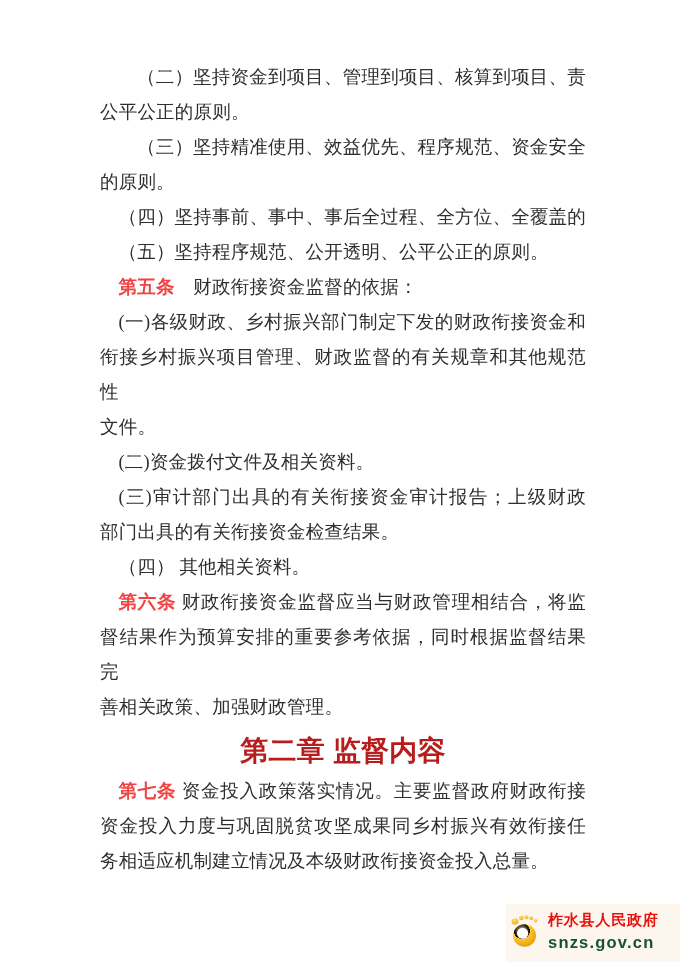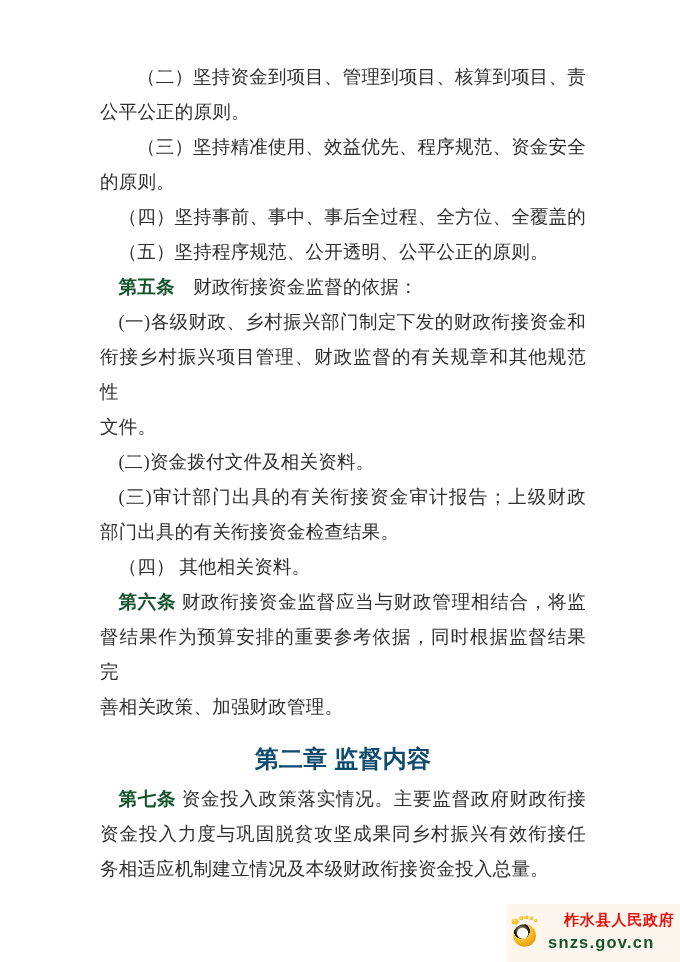--- a/index.html
+++ b/index.html
@@ -24,29 +24,29 @@
     white-space: nowrap;
     letter-spacing: 0.2px;
   }
   .just {
     white-space: normal;
     text-align: justify;
     text-align-last: justify;
   }
   .ind1 { padding-left: 18.5px; }
   .ind2 { padding-left: 37px; }
-  .line b { font-weight: 700; color: #14532d; }
+  .line b { font-weight: 700; color: #ef4444; }
   .chapter {
     text-align: center;
     text-align-last: center;
     font-family: "Liberation Sans", "DejaVu Sans", sans-serif;
     font-weight: 700;
-    font-size: 24px;
-    color: #0c4a6e;
-    margin: 16px 0 6px 0;
+    font-size: 28px;
+    color: #b91c1c;
+    margin: 8px 0 6px 0;
     white-space: nowrap;
   }
   .footer-mark {
     position: absolute;
     right: 0;
     bottom: 0;
     width: 174px;
     height: 58px;
   }
   .footer-inner {
@@ -133,18 +133,18 @@
           <ellipse cx="6" cy="10.5" rx="3.4" ry="3.1" fill="url(#footg2)"></ellipse>
           <circle cx="12.3" cy="7" r="2.2" fill="url(#footg2)"></circle>
           <circle cx="17.3" cy="6.2" r="2.0" fill="url(#footg2)"></circle>
           <circle cx="22.2" cy="7.2" r="1.9" fill="url(#footg2)"></circle>
           <circle cx="26.6" cy="9.8" r="1.8" fill="url(#footg2)"></circle>
           <ellipse cx="15.6" cy="24.5" rx="11.4" ry="11.2" fill="url(#footg)"></ellipse>
           <ellipse cx="13.6" cy="22.3" rx="5.6" ry="5.5" fill="#ffffff"></ellipse>
           <ellipse cx="13.9" cy="22.6" rx="5.0" ry="4.9" fill="#fefefe"></ellipse>
         </svg>
       </span>
-      <div class="agency-name" style="color: rgb(232, 18, 12); margin-left: 16px;">柞水县人民政府</div>
+      <div class="agency-name" style="color: rgb(232, 18, 12);">柞水县人民政府</div>
       <div class="site-domain" style="color: #14532d;">snzs.gov.cn</div>
     </div>
   </div>
 
 </div>
 
 </body></html>

